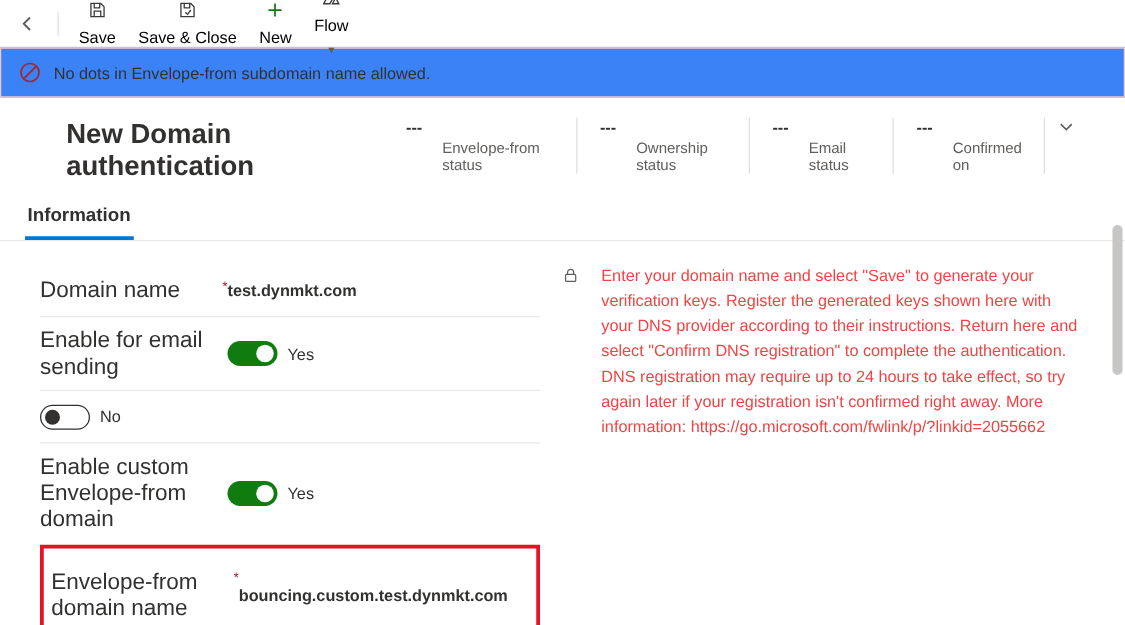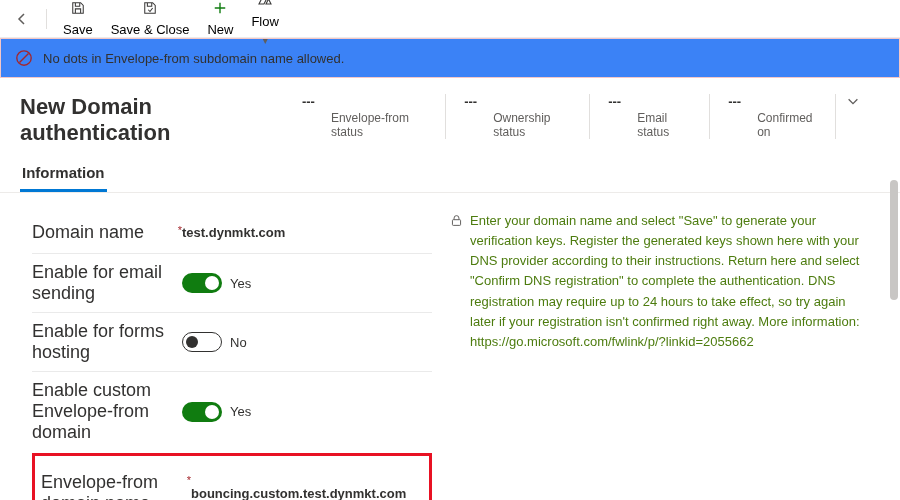--- a/index.html
+++ b/index.html
@@ -8,34 +8,34 @@
     .toolbar { display: flex; align-items: center; gap: 2px; padding: 4px 6px; border-bottom: 1px solid #edebe9; height: 38px; }
     .toolbar .sep { width:1px; height:20px; background:#e1dfdd; margin:0 6px; }
     .toolbar-btn { display: flex; align-items: center; gap: 6px; padding: 4px 8px; cursor: pointer; font-size: 13px; border:none; background:none;flex-direction:column; }
     .icon { display: inline-flex; width:16px; height:16px; align-items:center; justify-content:center; }
     .chev { font-size:10px; color:#605e5c; }
 
     .error-banner { display:flex; align-items:center; gap:10px; background:#3b82f6; border:1px solid #f4c7c7; padding:10px 14px; font-size:13px; color:#323130; }
     .error-icon { color:#a4262c; width:18px; height:18px; }
 
     .page-head { display:flex; align-items:flex-start; justify-content:space-between; padding:16px 20px 10px 20px; }
-    .page-title { font-size:22px; font-weight:600; }
+    .page-title { font-size:22px; font-weight:600;margin-left:33px; }
     .status-group { display:flex; align-items:flex-start; gap:0; }
     .status-item { padding:0 18px; border-right:1px solid #e1dfdd; min-width:105px; }
     .status-item:last-of-type { border-right:none; }
     .status-val { font-weight:600; font-size:13px; color:#323130; }
     .status-lbl { font-size:12px; color:#605e5c; margin-top:2px;padding-left:29px; }
     .expand-chev { padding:0 20px 0 10px; color:#605e5c; font-size:16px; cursor:pointer; }
 
     .tabs { padding:0 20px; border-bottom:1px solid #edebe9; }
     .tab { display:inline-block; padding:8px 2px 8px 2px; font-size:15px; font-weight:600; border-bottom:3px solid #0078d4; }
 
     .content { padding:18px 32px 20px 32px; display:flex; gap:18px; overflow:auto; height: calc(500px - 38px - 40px - 62px - 40px); }
     .form-col { width:400px; }
-    .help-col { flex:1; display:flex; gap:6px; font-size:13px; line-height:1.55; color:#4d7c0f; }
+    .help-col { flex:1; display:flex; gap:17px; font-size:13px; line-height:1.55; color:#ef4444; }
     .lock-ico { width:14px; height:14px; color:#605e5c; margin-top:2px; flex-shrink:0; }
 
     .form-row { display:flex; align-items:center; border-top:1px solid #eaeaea; padding:8px 0; min-height:42px; }
     .form-row:first-child { border-top:none; }
     .form-label { width:150px; font-size:18px; color:#323130; padding-right:6px; position:relative; }
     .req::after { content:"*"; color:#a4262c; position:absolute; right:0; top:2px; font-size:11px; }
     .form-value { font-weight:600; font-size:13px; }
 
     .toggle { width:40px; height:20px; border-radius:10px; position:relative; display:inline-block; margin-right:8px; }
     .toggle .knob { position:absolute; width:14px; height:14px; background:#fff; border-radius:50%; top:3px; }
@@ -147,21 +147,20 @@
 
     <div class="form-row">
       <div class="form-label">Enable for email sending</div>
       <span class="toggle on">
           <span class="knob"></span>
         </span>
       <span>Yes</span>
     </div>
 
     <div class="form-row">
-      <div class="form-label">Enable for forms hosting</div>
       <span class="toggle off">
           <span class="knob"></span>
         </span>
       <span>No</span>
     </div>
 
     <div class="form-row">
       <div class="form-label">Enable custom Envelope-from domain</div>
       <span class="toggle on">
           <span class="knob"></span>

